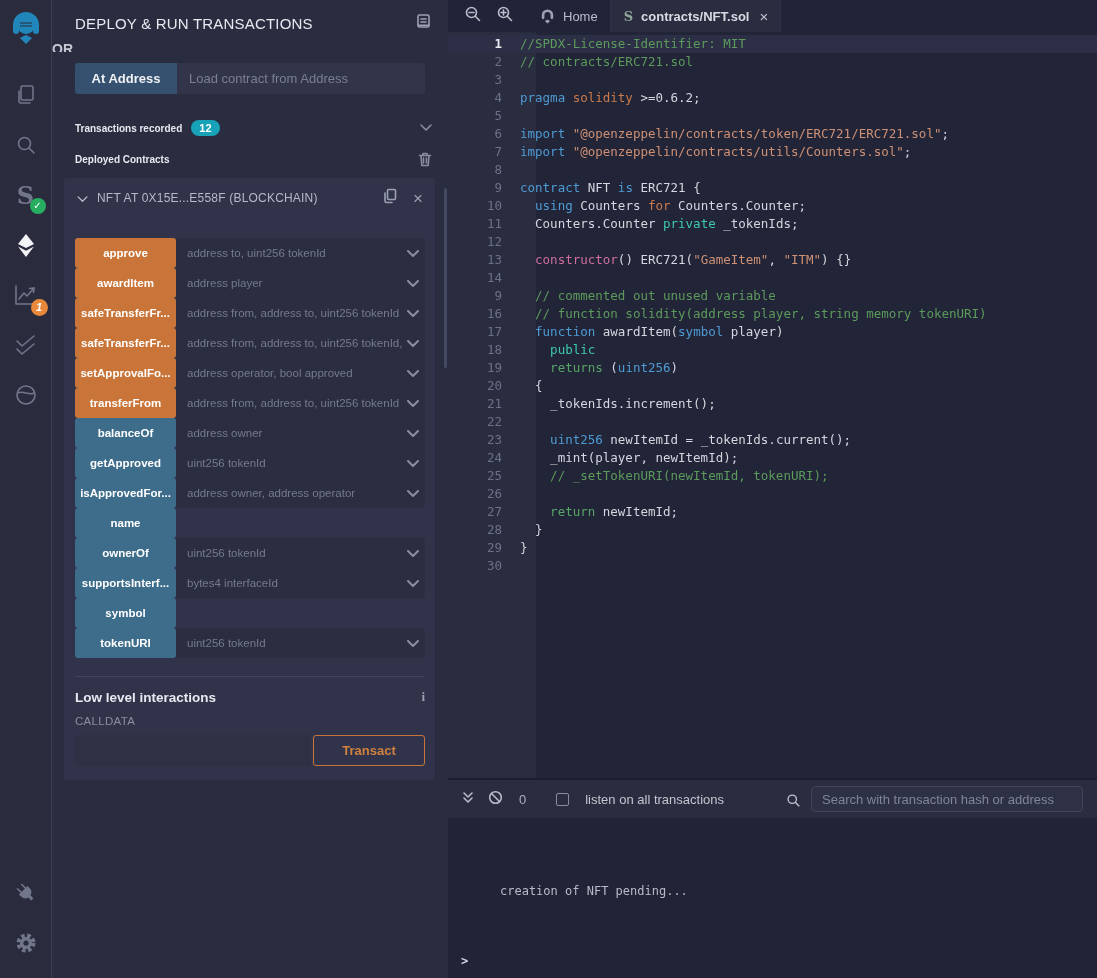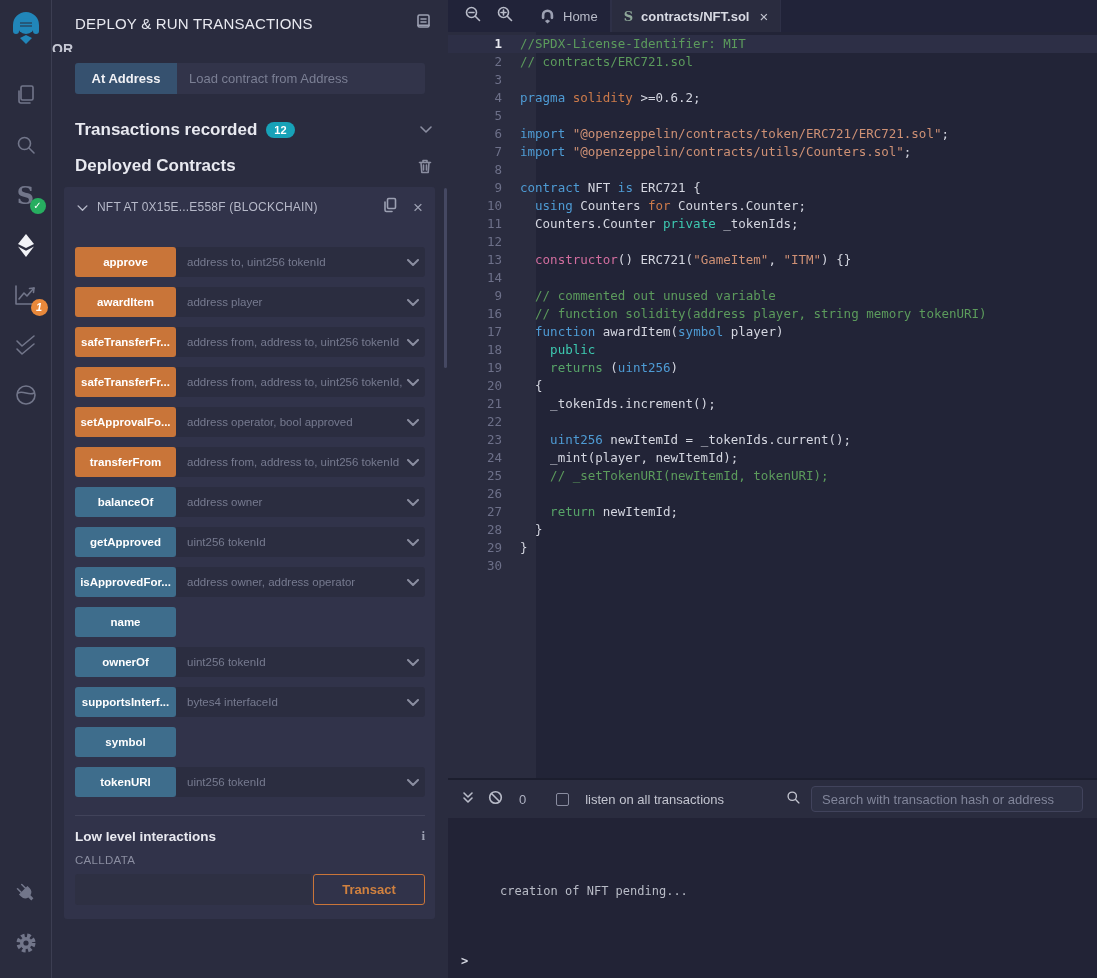--- a/index.html
+++ b/index.html
@@ -35,32 +35,32 @@
   .ataddr-row { display:flex; margin:11px 23px 0 23px; height:31px; border-radius:3px; overflow:hidden; }
   .ataddr-btn { background:#36516f; color:#f0f1f5; font-size:13px; font-weight:600;
     width:102px; border:none; cursor:pointer; }
   .ataddr-input { flex:1; background:#32344a; border:none; outline:none; padding:0 12px;
     color:#d4d6e0; font-size:13px; font-family:"Liberation Sans",sans-serif; }
   .ataddr-input::placeholder { color:#7b7f94; }
 
   .sect-row { display:flex; align-items:center; margin:0 16px 0 23px; }
   .sect-row.tr { margin-top:26px; }
   .sect-row.dc { margin-top:16px; }
-  .sect-label { color:#e8e9f0; font-size:17px; font-weight:700; }
+  .sect-label { color:#e8e9f0; font-size:10px; font-weight:700; }
   .pill { background:#17a2b8; color:#fff; font-size:11px; font-weight:700; border-radius:9px;
     padding:2px 8px; margin-left:9px; }
   .sect-right { margin-left:auto; display:flex; align-items:center; color:#8a8da0; }
 
   .card { background:#31334a; border-radius:3px; margin:11px 13px 0 12px; padding:8px 10px 14px 11px; }
   .inst-header { display:flex; align-items:center; padding:2px 2px 4px 2px; }
   .inst-title { color:#b6b9c9; font-size:12px; margin-left:9px; letter-spacing:.2px; }
   .inst-icons { margin-left:auto; display:flex; align-items:center; gap:16px; color:#9ca0b2; }
   .xclose { font-size:17px; color:#9ca0b2; cursor:pointer; line-height:1; }
 
-  .fn-list { margin-top:26px; display:flex; flex-direction:column; gap:10px; }
+  .fn-list { margin-top:26px; display:flex; flex-direction:column; }
   .fn-row { display:flex; align-items:center; height:30px; }
   .fn-btn { width:101px; height:30px; border:none; border-radius:3px; color:#fff;
     font-size:11.5px; font-weight:700; cursor:pointer; flex-shrink:0;
     white-space:nowrap; overflow:hidden; font-family:"Liberation Sans",sans-serif; }
   .fn-btn.write { background:#c97539; }
   .fn-btn.view { background:#3e6d8c; }
   .fn-input { flex:1; height:30px; background:#2b2d40; border-radius:0 3px 3px 0;
     display:flex; align-items:center; padding:0 6px 0 11px; overflow:hidden; }
   .fn-ph { color:#767a8f; font-size:11.5px; white-space:nowrap; overflow:hidden; flex:1; }
   .fn-chev { color:#8a8da0; flex-shrink:0; margin-left:4px; cursor:pointer; }
@@ -104,21 +104,21 @@
   .seg-pk { color:#d16d9e; }
   .seg-tl { color:#3dc9b0; }
   .seg-gr { color:#57a468; }
   .seg-tx { color:#d4d6e0; }
 
   .terminal { height:200px; flex-shrink:0; display:flex; flex-direction:column; border-top:2px solid #1c1e2e; }
   .term-head { height:38px; background:#2a2c3f; display:flex; align-items:center; padding:0 14px; gap:14px; flex-shrink:0; }
   .term-count { color:#aeb1c2; font-size:13px; margin-left:2px; }
   .term-check { width:13px; height:13px; border:1px solid #8a8da0; border-radius:2px; margin-left:16px; cursor:pointer; }
   .term-listen { color:#c3c5d0; font-size:13px; margin-left:2px; }
-  .term-search-wrap { margin-left:auto; display:flex; align-items:center; gap:10px; }
+  .term-search-wrap { margin-left:auto; display:flex; align-items:flex-end; gap:10px; }
   .term-search { width:272px; height:26px; background:#2e3145; border:1px solid #41435c; border-radius:4px;
     color:#d4d6e0; padding:0 10px; font-size:13px; outline:none; font-family:"Liberation Sans",sans-serif; }
   .term-search::placeholder { color:#81859a; }
   .term-body { flex:1; background:#222336; position:relative;
     font-family:"DejaVu Sans Mono",monospace; font-size:12px; color:#b9bcc7; }
   .term-log { padding:66px 0 0 52px; }
   .term-prompt { position:absolute; left:13px; bottom:10px; color:#d4d6e0; font-weight:bold; }
 
   svg .st { fill:none; stroke:currentColor; stroke-width:1.6; stroke-linecap:round; stroke-linejoin:round; }
   svg .fl { fill:currentColor; }

